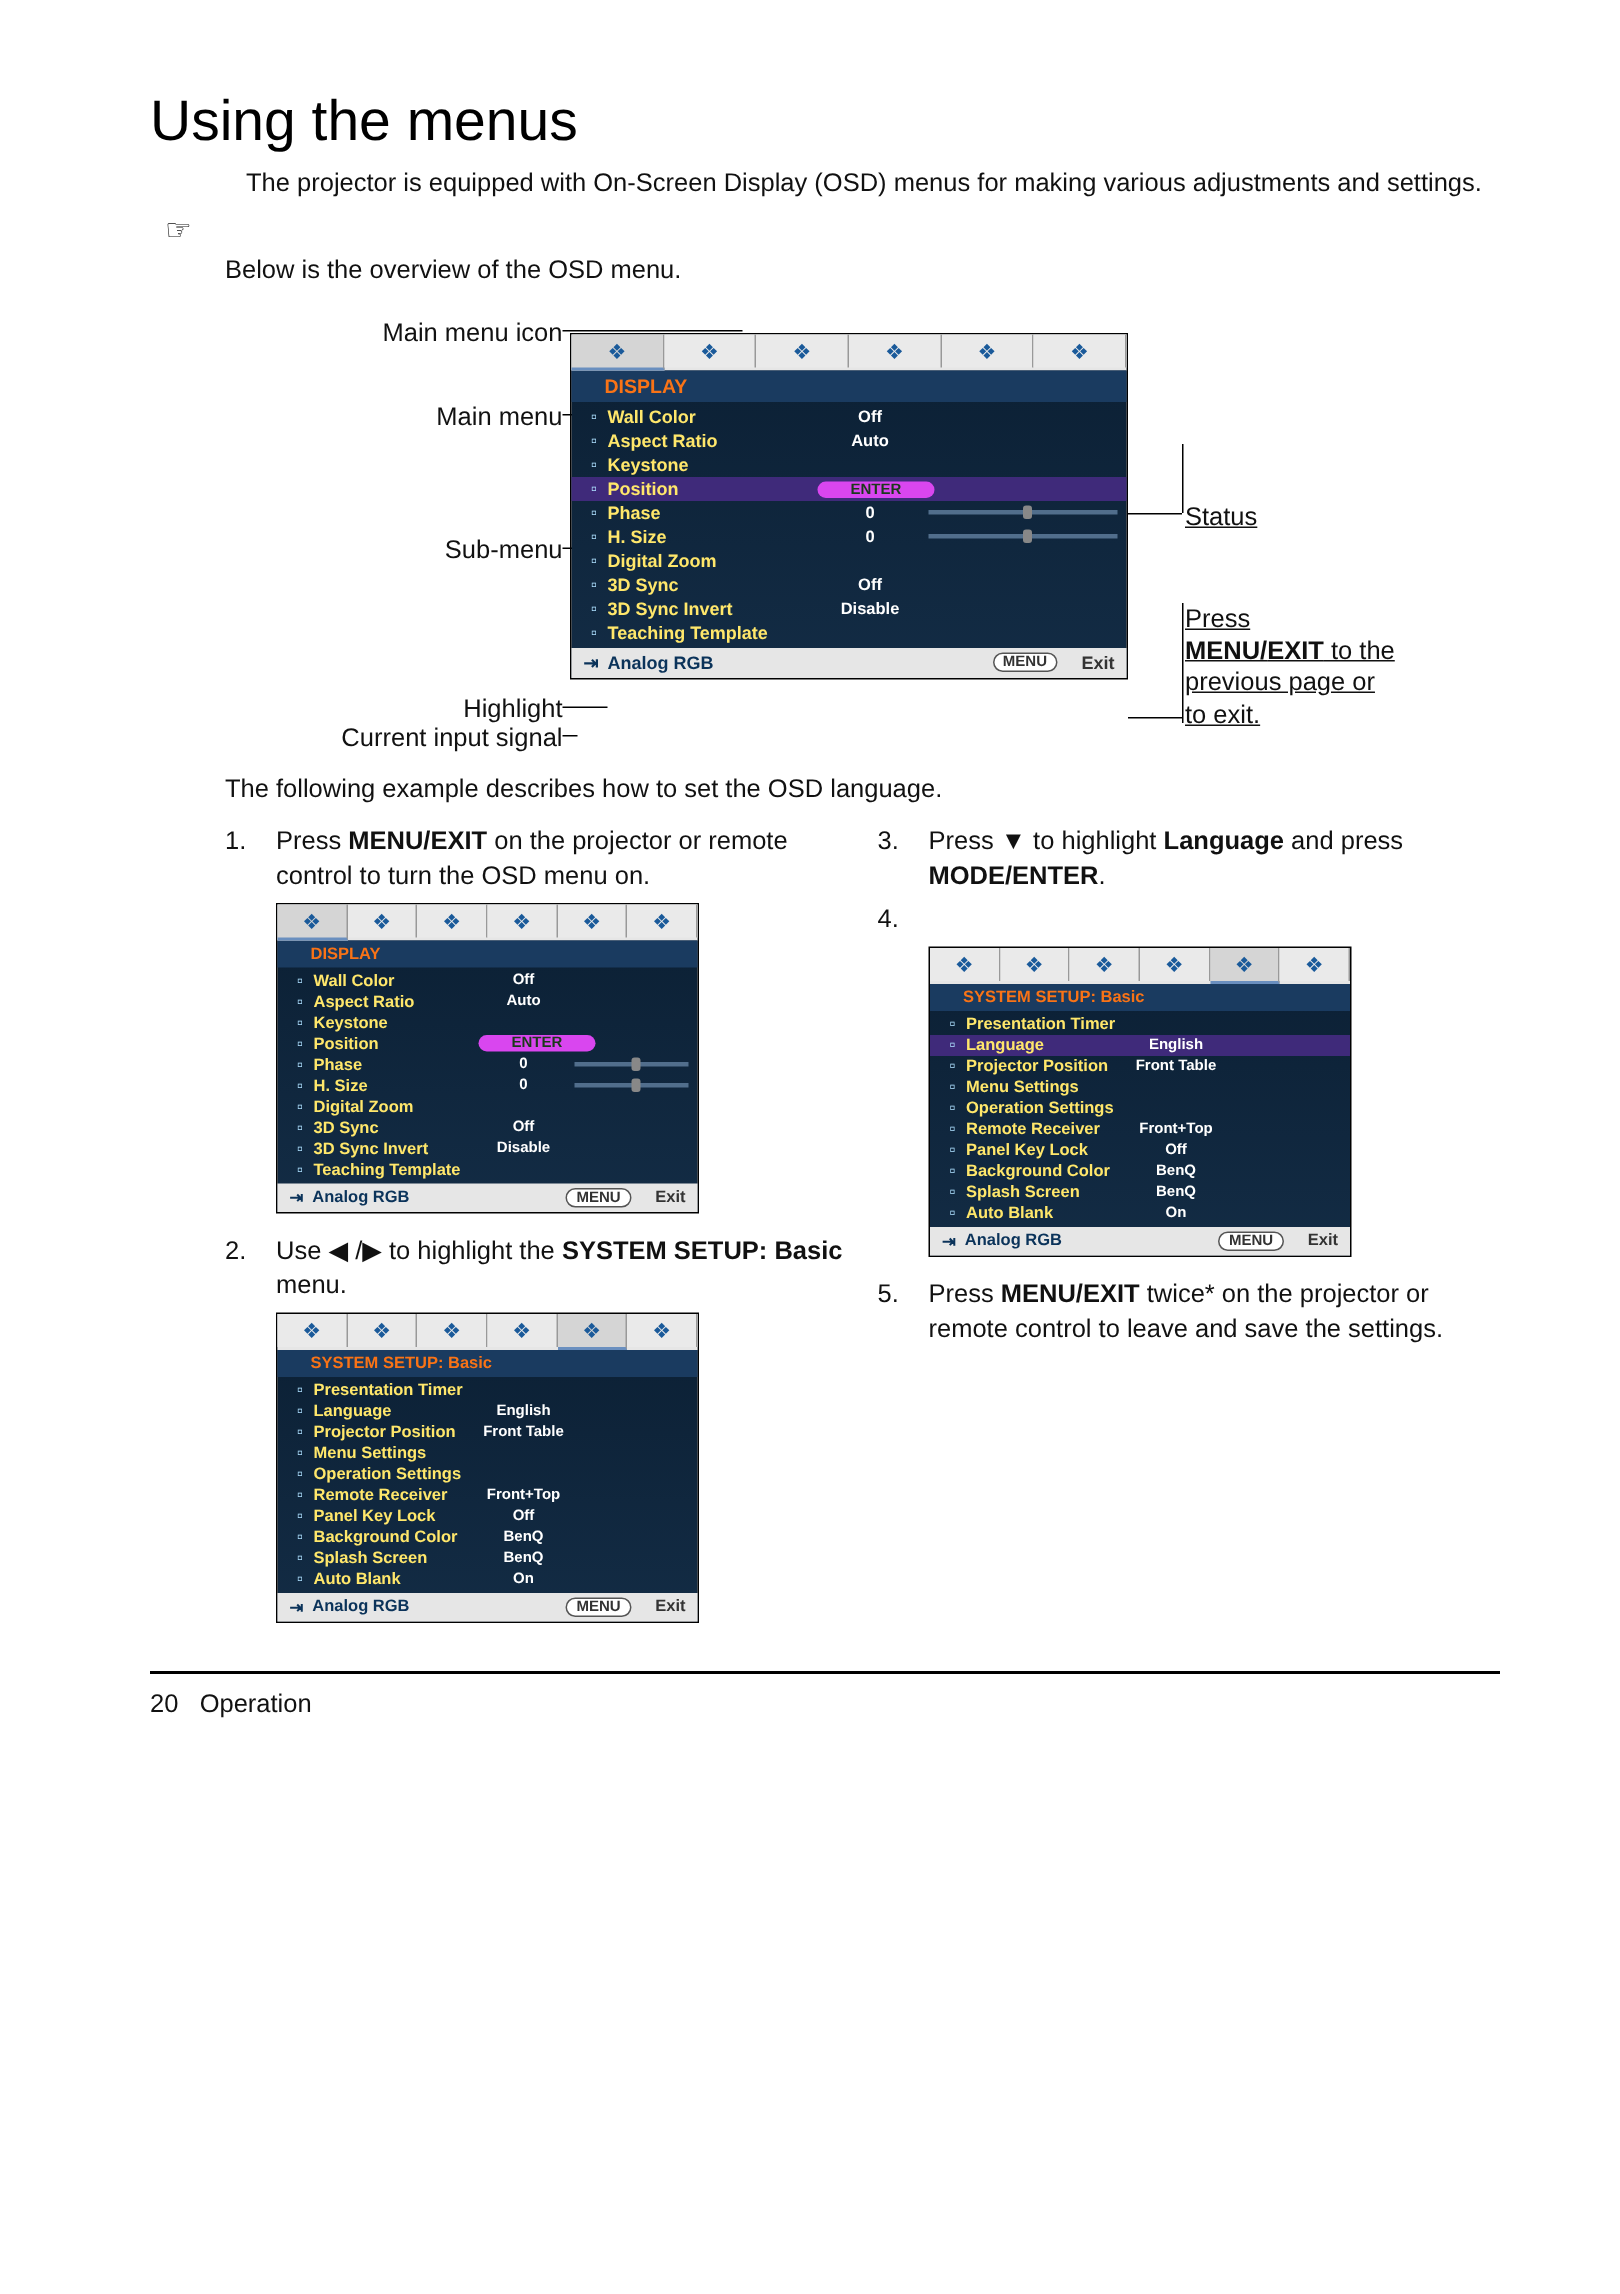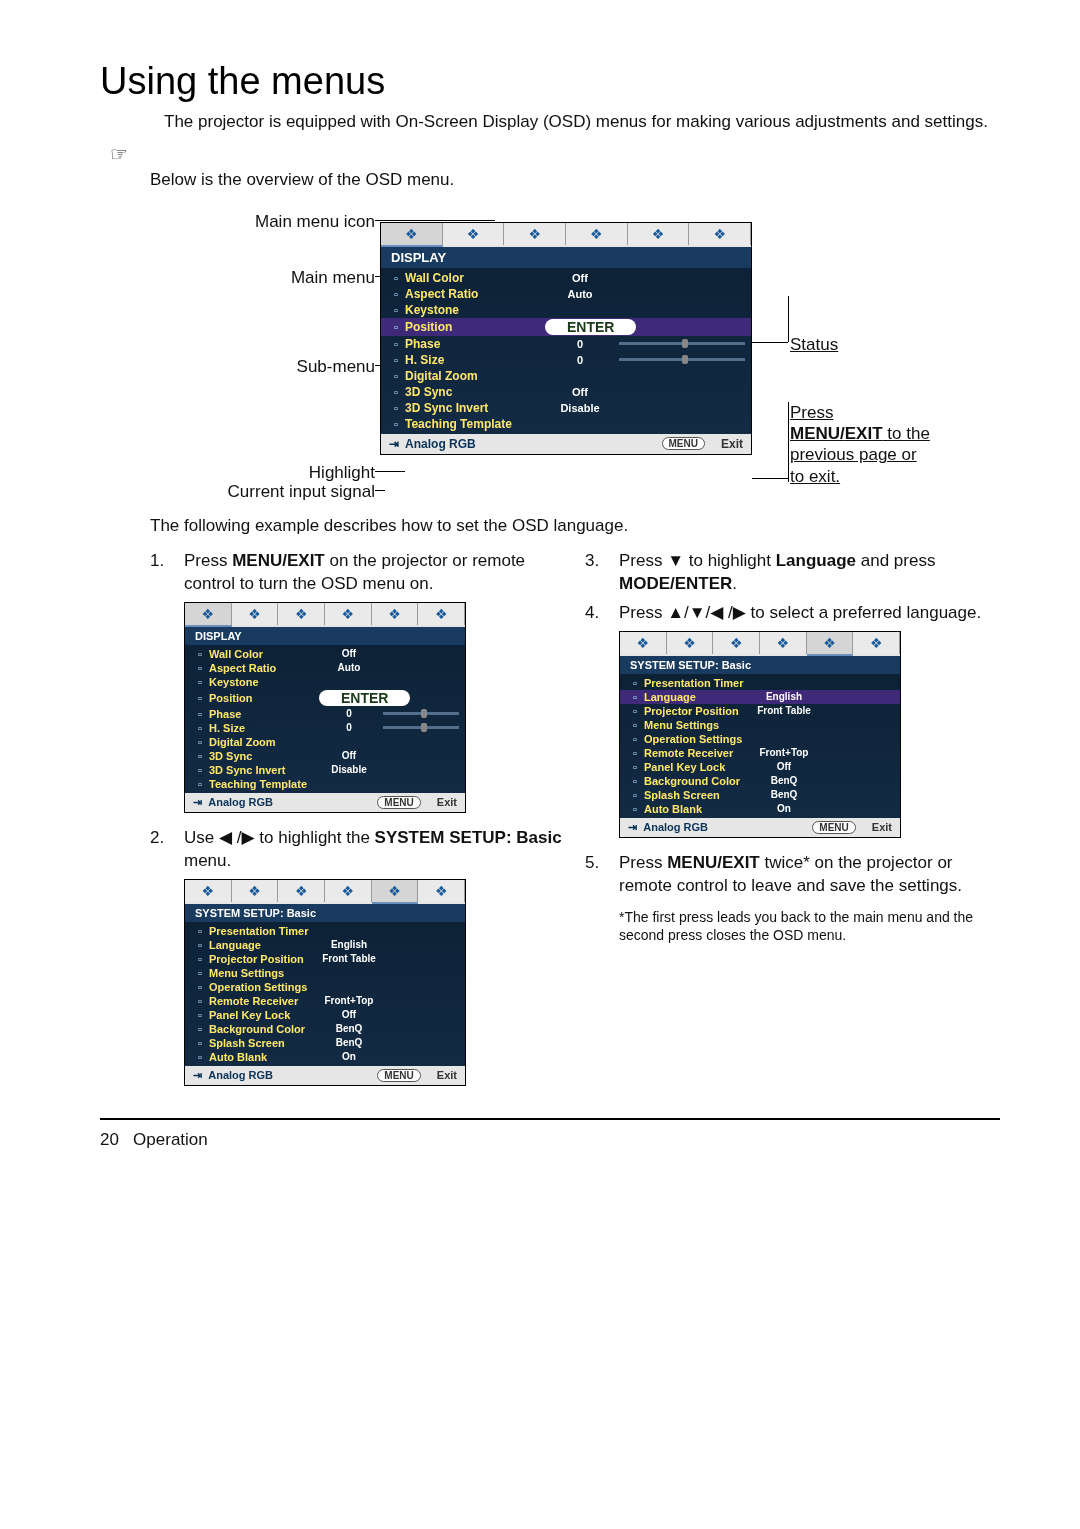--- a/index.html
+++ b/index.html
@@ -91,24 +91,24 @@
     border-right: 1px solid #999;
     color: #1a5a9a;
     background: #eaeaea;
   }
   .osd .tabs div.sel {
     background: #d5d5d5;
     border-bottom: 2px solid #6a8fbf;
   }
   .osd .title {
     background: #1a3b60;
-    color: #ffffff;
+    color: #f97316;
     font-weight: bold;
     font-size: 13px;
-    padding: 3px 10px;
+    padding: 3px 22px;
   }
   .osd .body {
     padding: 2px 0 2px 0;
   }
   .osd-row {
     display: flex;
     align-items: center;
     padding: 1px 6px;
     font-weight: bold;
     color: #ffe76b;
@@ -144,25 +144,25 @@
     width: 6px;
     height: 9px;
     background: #888;
     border-radius: 2px;
   }
   .osd-row.highlight {
     background: #3f2a7a;
   }
   .osd-row .enter-badge {
     display:inline-block;
-    background:#ffffff;
+    background:#d946ef;
     color:#1a3a1a;
     border-radius:10px;
     padding:0 22px;
-    font-size:14px;
+    font-size:10px;
   }
   .osd .footer {
     display: flex;
     justify-content: space-between;
     align-items: center;
     background: #e6e6e6;
     color: #0b335a;
     font-weight: bold;
     font-size: 12px;
     padding: 3px 8px;
@@ -512,21 +512,20 @@
     </div>
   </div>
 
   <div class="step-col">
     <div class="step-line">
       <div class="num">3.</div>
       <div><span>Press </span><span class="arrow">▼</span><span> to highlight </span><b>Language</b><span> and press </span><b>MODE/ENTER</b><span>.</span></div>
     </div>
     <div class="step-line">
       <div class="num">4.</div>
-      <div><span>Press </span><span class="arrow">▲/▼/◀ /▶</span><span> to select a preferred language.</span></div>
     </div>
 
     <div class="osd osd-small">
       <div class="tabs">
         <div>❖</div>
         <div>❖</div>
         <div>❖</div>
         <div>❖</div>
         <div class="sel">❖</div>
         <div>❖</div>
@@ -593,21 +592,20 @@
             <span class="menu-pill">MENU</span>
             <span style="color:#333;">Exit</span>
           </span>
       </div>
     </div>
 
     <div class="step-line">
       <div class="num">5.</div>
       <div><span>Press </span><b>MENU/EXIT</b><span> twice* on the projector or remote control to leave and save the settings.</span></div>
     </div>
-    <div class="footnote">*The first press leads you back to the main menu and the second press closes the OSD menu.</div>
   </div>
 </div>
 
 <hr class="sep">
 
 <div class="pagefoot">
   <span>20</span>&nbsp;&nbsp;&nbsp;<span>Operation</span>
 </div>
 
 </body></html>

